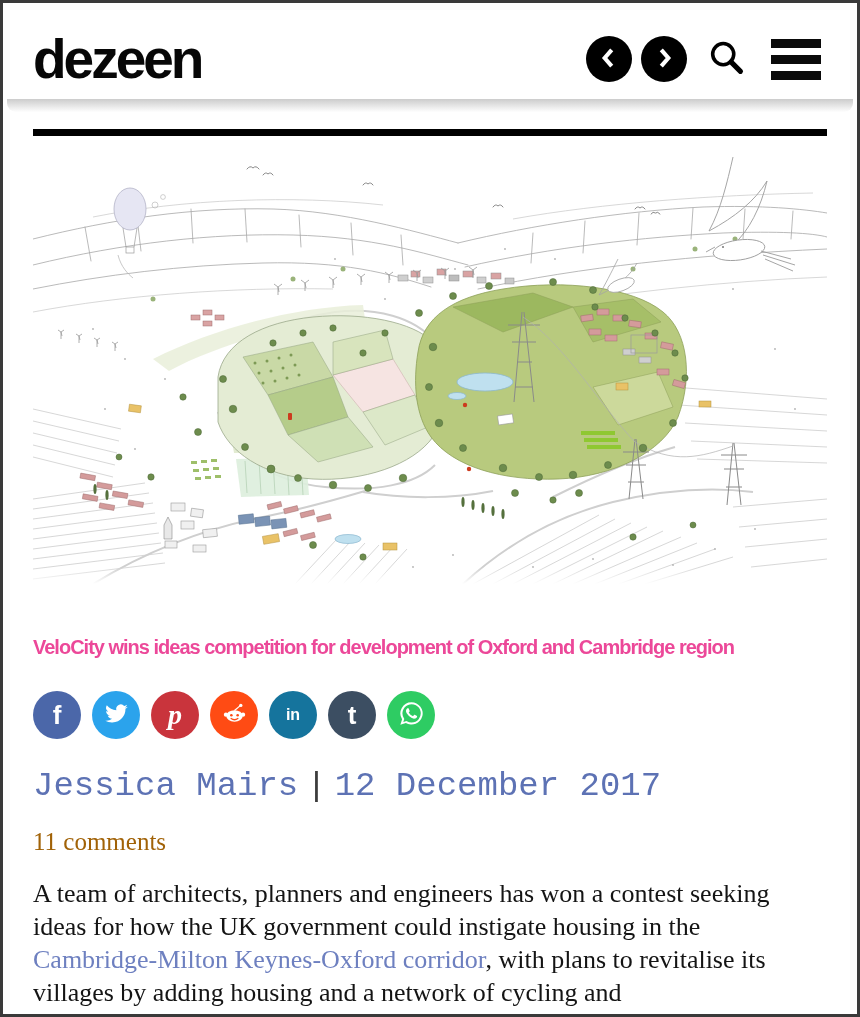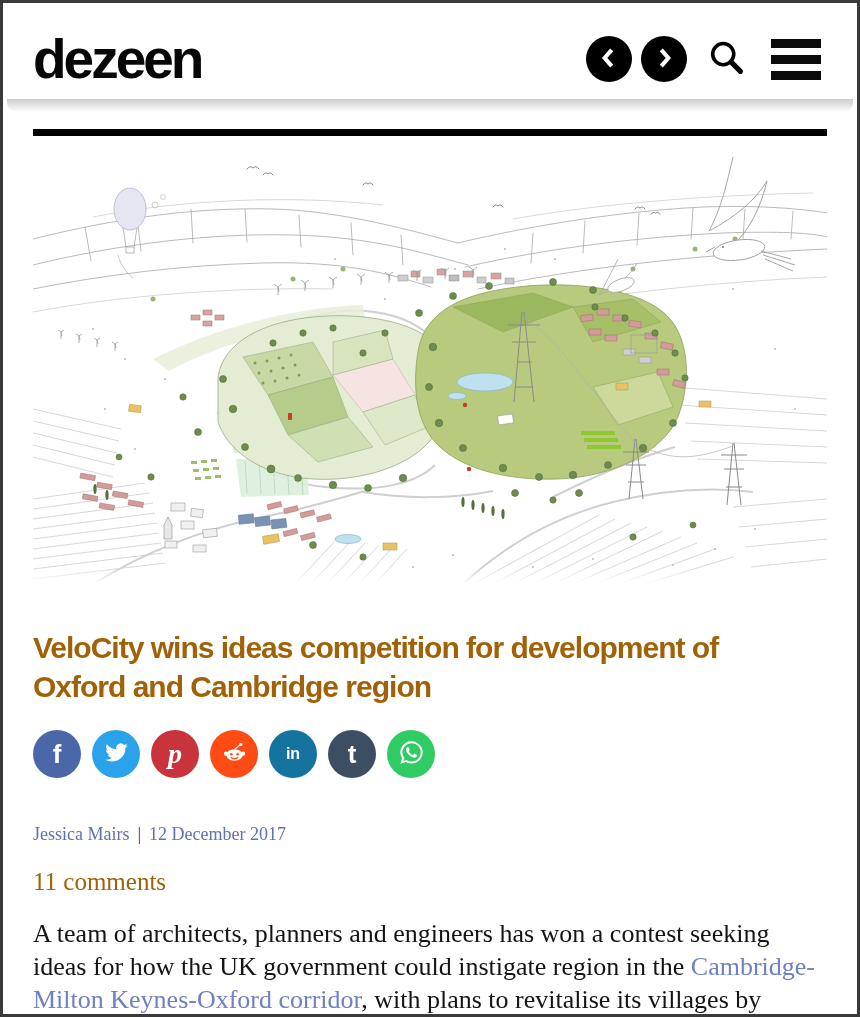--- a/index.html
+++ b/index.html
@@ -46,37 +46,37 @@
     border-radius: 0 0 9px 9px;
   }
   .black-rule { height: 7px; background: #000; margin: 17px 30px 0; }
   
   .hero { margin: 11px 30px 0; width: 794px; height: 437px; }
   .hero svg { width: 100%; height: 100%; display: block; }
   
   .headline {
     margin: 44px 30px 0; max-width: 782px;
     font-family: "Liberation Sans", sans-serif;
-    font-weight: bold; font-size: 30px; line-height: 39px;
-    letter-spacing: -1px; color: #a16207;
+    font-weight: bold; font-size: 20px; line-height: 39px;
+    letter-spacing: -1px; color: #ec4899;
   }
   .social-row { margin: 24px 30px 0; display: flex; gap: 11px; }
   .social-btn {
     width: 48px; height: 48px; border-radius: 50%; border: none; cursor: pointer;
     display: flex; align-items: center; justify-content: center;
     color: #fff; padding: 0;
   }
   .social-btn .glyph {
     font-family: "Liberation Sans", sans-serif;
     font-weight: bold; font-size: 26px; color: #fff; line-height: 1;
   }
   .social-btn .glyph.small { font-size: 16px; }
   .social-btn svg { width: 27px; height: 27px; }
   .byline {
-    margin: 46px 30px 0; font-size: 18px; color: #5d72b4;
+    margin: 28px 30px 0; font-size: 34px; color: #5d72b4; font-family: Liberation Mono, monospace;
   }
   .byline a { color: #5d72b4; text-decoration: none; cursor: pointer; }
   .byline .sep { color: #3c3c3c; padding: 0 8px; }
   .comments-link {
     display: inline-block; margin: 23px 30px 0;
     font-size: 25px; color: #a16207; text-decoration: none; cursor: pointer;
   }
   .body-text {
     margin: 21px 30px 0; font-size: 26px; line-height: 33px; color: #141414;
   }
@@ -535,15 +535,15 @@
         </span>
       </button>
     </div>
 
     <div class="byline">
       <a>Jessica Mairs</a><span class="sep">|</span><span>12 December 2017</span>
     </div>
 
     <a class="comments-link">11 comments</a>
 
-    <p class="body-text"><span>A team of architects, planners and engineers has won a contest seeking ideas for how the UK government could instigate region in the </span><a>Cambridge-Milton Keynes-Oxford corridor</a><span>, with plans to revitalise its villages by adding housing and a network of cycling and</span></p>
+    <p class="body-text"><span>A team of architects, planners and engineers has won a contest seeking ideas for how the UK government could instigate housing in the </span><a>Cambridge-Milton Keynes-Oxford corridor</a><span>, with plans to revitalise its villages by adding housing and a network of cycling and</span></p>
   </main>
 </div>
 
 </body></html>

